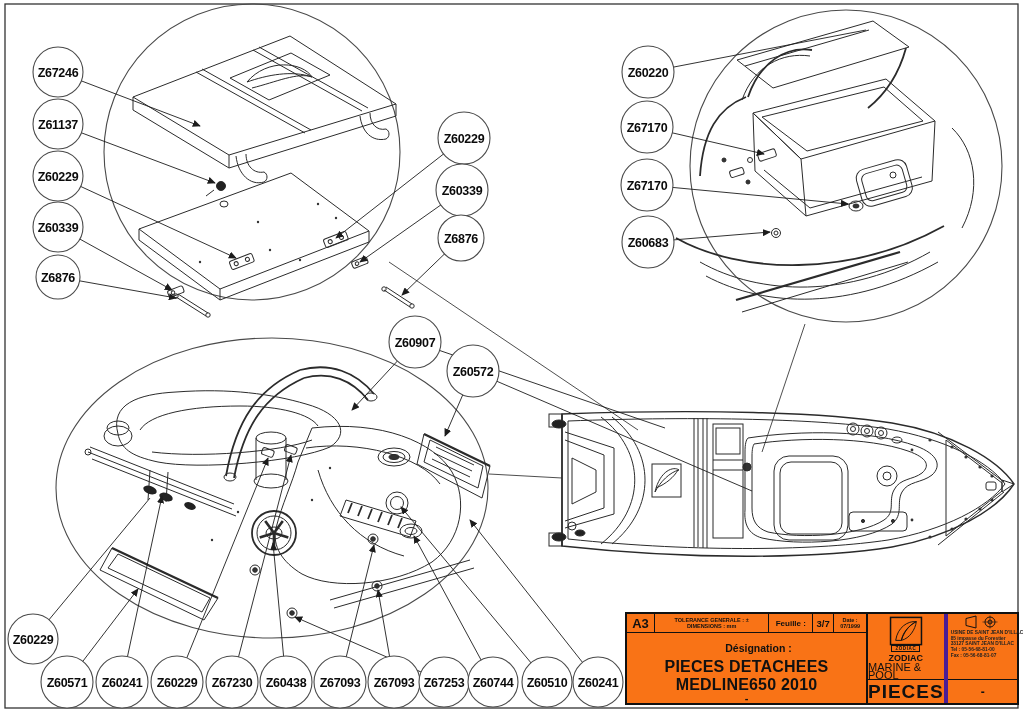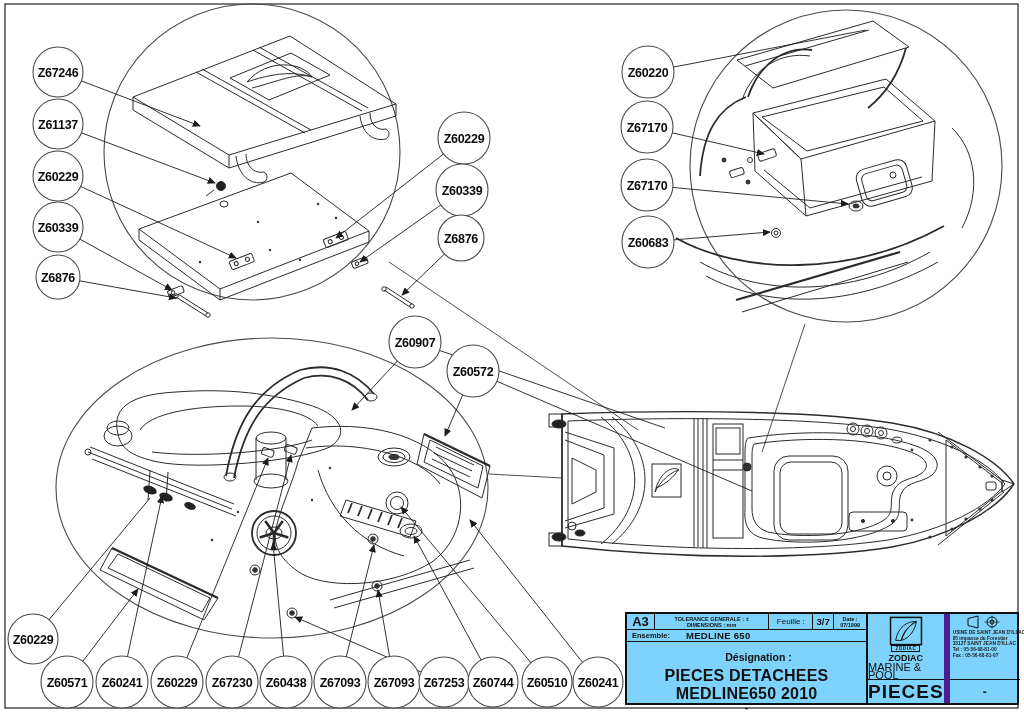--- a/index.html
+++ b/index.html
@@ -3,37 +3,37 @@
 <meta charset="utf-8">
 <style>
   html,body{margin:0;padding:0;background:#e8e8e8;}
   .sheet{position:relative;width:1024px;height:713px;background:#fff;overflow:hidden;
          font-family:"Liberation Sans",sans-serif;color:#111;}
   svg text{font-family:"Liberation Sans",sans-serif;}
   .lines{position:absolute;left:0;top:0;}
 
   
   .tb{position:absolute;left:625px;top:612px;width:394px;height:93px;
-      border:2px solid #111;box-sizing:border-box;background:#7dd3fc;display:flex;}
+      border:2px solid #111;box-sizing:border-box;background:#f97316;display:flex;}
   .tb-left{width:241px;border-right:2px solid #111;display:flex;flex-direction:column;box-sizing:border-box;}
   .tb-row1{height:19px;display:flex;border-bottom:1.5px solid #111;}
   .c{border-right:1px solid #111;display:flex;align-items:center;justify-content:center;box-sizing:border-box;}
   .c-a3{width:28px;font-weight:bold;font-size:13px;}
   .c-tol{width:115px;flex-direction:column;font-size:5.5px;font-weight:bold;line-height:6px;text-align:center;}
-  .c-sheet{width:44px;font-size:8px;font-weight:normal;}
+  .c-sheet{width:44px;font-size:8px;font-weight:bold;}
   .c-sheetval{width:21px;font-size:9.5px;font-weight:bold;text-align:center;}
   .c-date{width:32px;flex-direction:column;font-size:5.5px;font-weight:bold;line-height:6px;border-right:none;}
   .tb-row2{height:17px;border-bottom:1.5px solid #111;display:flex;align-items:center;padding-left:5px;}
   .ens-lbl{font-size:7.5px;font-weight:bold;}
   .ens-val{font-size:9.5px;font-weight:bold;margin-left:16px;letter-spacing:.3px;}
   .tb-row3{flex:1;text-align:center;}
   .desig-lbl{margin-top:9px;font-size:10.5px;font-weight:bold;padding-left:24px;}
   .desig-val{margin-top:4px;font-size:16px;font-weight:bold;letter-spacing:.2px;}
   .desig-suf{font-size:11px;font-weight:bold;line-height:9px;}
-  .tb-mid{width:83px;border-right:6px solid #4c1d95;display:flex;flex-direction:column;box-sizing:border-box;}
+  .tb-mid{width:83px;border-right:4px solid #4c1d95;display:flex;flex-direction:column;box-sizing:border-box;}
   .logo-cell{height:66px;border-bottom:1.5px solid #111;display:flex;flex-direction:column;
              align-items:center;padding-top:2px;box-sizing:border-box;}
   .logo-word{font-size:4.5px;font-weight:bold;border:1px solid #111;padding:0 3px;letter-spacing:.6px;margin-top:-1px;}
   .company1{font-size:9px;font-weight:bold;line-height:9px;margin-top:2px;}
   .company2{font-size:11px;font-weight:normal;line-height:8px;}
   .pieces-cell{flex:1;display:flex;align-items:center;justify-content:center;
                font-size:19px;font-weight:bold;letter-spacing:1px;}
   .tb-right{width:70px;display:flex;flex-direction:column;box-sizing:border-box;}
   .addr-cell{height:66px;border-bottom:1.5px solid #111;padding:1px 3px;box-sizing:border-box;}
   .proj-icon{display:block;margin:0 auto 1px auto;}
@@ -436,24 +436,20 @@
           <div>TOLERANCE GENERALE : ±</div>
           <div>DIMENSIONS : mm</div>
         </div>
         <div class="c c-sheet">Feuille :</div>
         <div class="c c-sheetval">3/7</div>
         <div class="c c-date">
           <div>Date :</div>
           <div>07/1999</div>
         </div>
       </div>
-      <div class="tb-row2">
-        <span class="ens-lbl">Ensemble:</span>
-        <span class="ens-val">MEDLINE 650</span>
-      </div>
       <div class="tb-row3">
         <div class="desig-lbl">Désignation :</div>
         <div class="desig-val">PIECES DETACHEES MEDLINE650 2010</div>
         <div class="desig-suf">-</div>
       </div>
     </div>
     <div class="tb-mid">
       <div class="logo-cell">
         <svg width="36" height="32" viewBox="0 0 36 32">
           <rect x="1.5" y="1.5" width="33" height="29" fill="none" stroke="#111" stroke-width="1.6"></rect>

